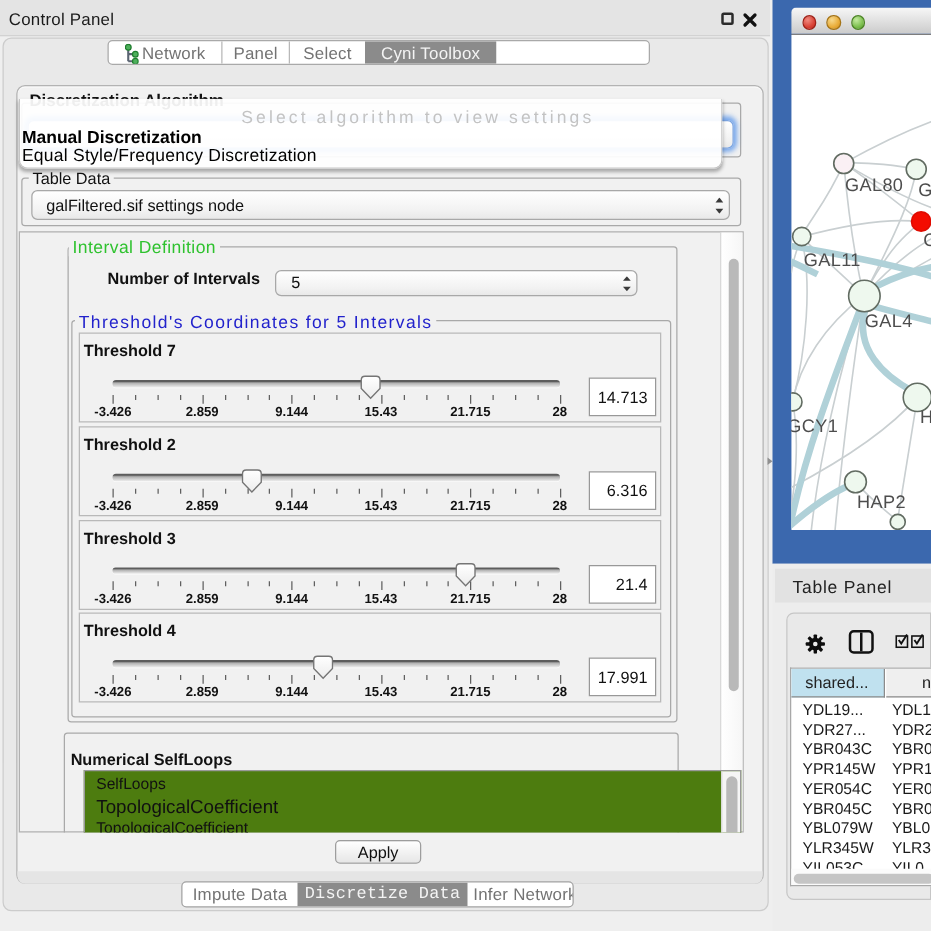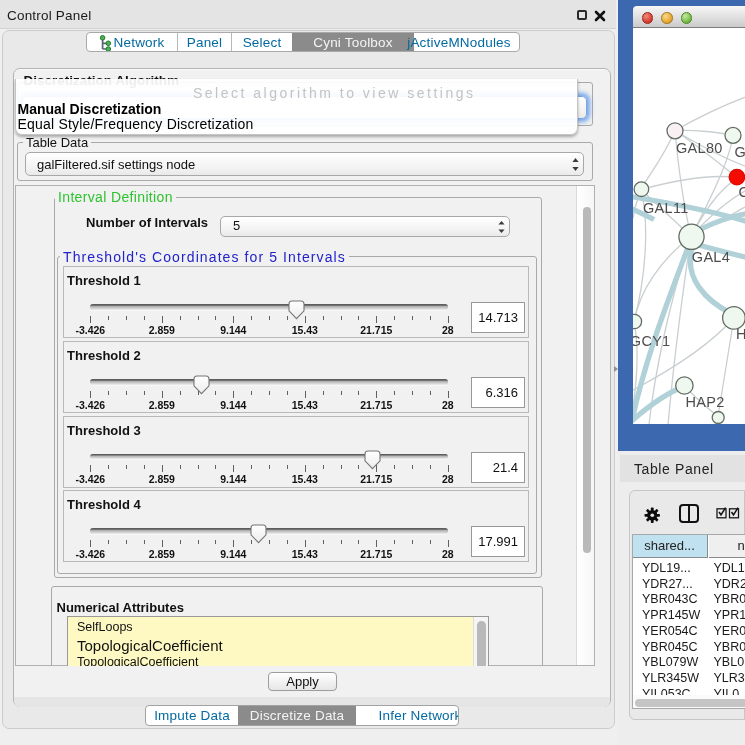--- a/index.html
+++ b/index.html
@@ -10,21 +10,21 @@
 .grp { position:absolute; border:1px solid #a9a9a9; border-radius:3px; }
 .gl  { position:absolute; background:#f1f1f1; padding:0 3px; white-space:nowrap; }
 .combo { position:absolute; background:linear-gradient(#ffffff,#f2f2f2 70%,#e9e9e9); border:1px solid #a8a8a8; border-radius:5px; }
 .tpanel { position:absolute; border:1px solid #b9b9b9; background:#f1f1f1; }
 .tlabel { position:absolute; font-weight:bold; font-size:13px; color:#111; }
 .track { position:absolute; height:5.5px; border-radius:2.8px; background:linear-gradient(#5d5d5d 0%,#5d5d5d 20%,#b0b0b0 40%,#efefef 100%); box-shadow:0 0.5px 0 #fdfdfd; }
 .vbox { position:absolute; width:54px; height:31px; background:#fff; border:1px solid #989898; font-size:13px; color:#111; text-align:right; padding-right:6px; line-height:29px; }
 .tick { position:absolute; width:1px; background:#606060; }
 .tlab { position:absolute; font-size:10.5px; font-weight:bold; color:#111; transform:translateX(-50%); }
 .thumb { position:absolute; width:17px; height:20px; }
-.seg { position:absolute; top:0; bottom:0; display:flex; align-items:center; justify-content:center; font-size:13.5px; letter-spacing:0.2px; color:#0369a1; }
+.seg { position:absolute; top:0; bottom:0; display:flex; align-items:center; justify-content:center; font-size:13.5px; letter-spacing:0.2px; color:#737373; }
 .segsel { background:#8b8b8b; color:#f4f4f4; }
 </style>
 </head>
 <body>
 
 <div class="abs" style="left:0;top:0;width:616px;height:28.5px;background:#e4e4e4;border-bottom:1px solid #d2d2d2;"></div>
 <div class="lbl" style="left:7px;top:8px;font-size:13.5px;letter-spacing:0.2px;color:#1a1a1a;">Control Panel</div>
 
 <div class="abs" style="left:577px;top:10px;width:10px;height:10px;border:2px solid #2b2b2b;border-radius:2px;"></div>
 
@@ -41,22 +41,21 @@
   <div class="seg" style="left:0;width:90px;">
     <svg width="11" height="17" viewBox="0 0 11 17" style="margin-right:3px;margin-top:2px;">
         <path d="M2.6 3 V14 M2.6 8.3 H7 M2.6 14 H7" fill="none" stroke="#5a6472" stroke-width="1.7"></path>
         <circle cx="2.6" cy="2.8" r="2.3" fill="#4db05b" stroke="#1f7d2e" stroke-width="1"></circle>
         <circle cx="8.3" cy="8.3" r="2.3" fill="#4db05b" stroke="#1f7d2e" stroke-width="1"></circle>
         <circle cx="8.3" cy="14" r="2.3" fill="#4db05b" stroke="#1f7d2e" stroke-width="1"></circle>
       </svg>
     Network</div>
   <div class="seg" style="left:90px;width:54px;border-left:1px solid #b8b8b8;">Panel</div>
   <div class="seg" style="left:144px;width:61px;border-left:1px solid #b8b8b8;">Select</div>
-  <div class="seg segsel" style="left:205px;width:122px;">Cyni Toolbox</div>
-  <div class="seg" style="left:310px;width:124px;">jActiveMNodules</div>
+  <div class="seg segsel" style="left:205px;width:105px;">Cyni Toolbox</div>
 </div>
 
 <div class="grp" style="left:16.5px;top:82px;width:576px;height:44px;"></div>
 <div class="gl lbl" style="left:20.5px;top:72.5px;font-size:13.5px;font-weight:bold;color:#111;background:transparent;">Discretization Algorithm</div>
 
 <div class="combo" style="left:22px;top:96px;width:565px;height:23px;box-shadow:0 0 4px 2.5px rgba(90,150,235,.8);border-color:#7aa4e2;"></div>
 
 <div class="grp" style="left:16.5px;top:142px;width:576px;height:39px;"></div>
 <div class="gl lbl" style="left:23px;top:135px;font-size:13px;color:#111;">Table Data</div>
 <div class="combo" style="left:25px;top:152px;width:559px;height:24px;"></div>
@@ -80,21 +79,21 @@
 <div class="lbl" style="left:233px;top:218px;font-size:13px;color:#111;">5</div>
 <svg class="abs" style="left:497.5px;top:220.5px;" width="7" height="12" viewBox="0 0 7 12">
     <path d="M3.5 0 L6.6 3.6 L0.4 3.6 Z" fill="#3a3a3a"></path>
     <path d="M3.5 12 L6.6 8.4 L0.4 8.4 Z" fill="#3a3a3a"></path>
   </svg>
 
 <div class="grp" style="left:57px;top:256px;width:480px;height:318px;"></div>
 <div class="gl lbl" style="left:60px;top:249px;font-size:14px;letter-spacing:1.1px;color:#2222cc;">Threshold's Coordinates for 5 Intervals</div>
 
 <div class="tpanel" style="left:62.5px;top:266px;width:466px;height:72px;"></div>
-<div class="tlabel" style="left:67px;top:273px;">Threshold 1</div>
+<div class="tlabel" style="left:67px;top:273px;">Threshold 7</div>
 <div class="track" style="left:90px;top:304.3px;width:358px;"></div>
 <div class="tick" style="left:90.3px;top:315.5px;height:7px;"></div>
 <div class="tick" style="left:108.2px;top:315.5px;height:4.2px;"></div>
 <div class="tick" style="left:126.0px;top:315.5px;height:4.2px;"></div>
 <div class="tick" style="left:143.9px;top:315.5px;height:4.2px;"></div>
 <div class="tick" style="left:161.8px;top:315.5px;height:7px;"></div>
 <div class="tick" style="left:179.7px;top:315.5px;height:4.2px;"></div>
 <div class="tick" style="left:197.6px;top:315.5px;height:4.2px;"></div>
 <div class="tick" style="left:215.4px;top:315.5px;height:4.2px;"></div>
 <div class="tick" style="left:233.3px;top:315.5px;height:7px;"></div>
@@ -245,35 +244,35 @@
       <linearGradient id="tg3" x1="0" y1="0" x2="0" y2="1">
         <stop offset="0" stop-color="#ffffff"></stop>
         <stop offset="1" stop-color="#ececec"></stop>
       </linearGradient>
     </defs>
   </svg>
 <div class="vbox" style="left:471px;top:526px;">17.991</div>
 
 <div class="abs" style="left:15.5px;top:580px;width:578px;height:86px;overflow:hidden;">
   <div class="abs" style="left:35px;top:6px;width:492px;height:100px;border:1px solid #a9a9a9;border-radius:3px;"></div>
-  <div class="lbl" style="left:41px;top:19.5px;font-size:13px;font-weight:bold;color:#111;">Numerical Attributes</div>
-  <div class="abs" style="left:51.5px;top:35.5px;width:422px;height:52px;background:#fef9c3;border:1px solid #999;">
+  <div class="lbl" style="left:41px;top:19.5px;font-size:13px;font-weight:bold;color:#111;">Numerical SelfLoops</div>
+  <div class="abs" style="left:51.5px;top:35.5px;width:526px;height:52px;background:#4d7c0f;border:1px solid #999;">
     <div class="lbl" style="left:9px;top:3px;font-size:12.5px;color:#111;">SelfLoops</div>
     <div class="lbl" style="left:9px;top:20.5px;font-size:15px;color:#111;">TopologicalCoefficient</div>
     <div class="lbl" style="left:9px;top:38px;font-size:12.5px;color:#111;">TopologicalCoefficient</div>
     <div class="abs" style="right:0;top:0;width:15px;height:52px;background:#f5f5f5;border-left:1px solid #ddd;"></div>
     <div class="abs" style="right:2.5px;top:4px;width:9px;height:60px;background:#b9b9b9;border-radius:4.5px;"></div>
   </div>
 </div>
 
 <div class="abs" style="left:268px;top:671.5px;width:69px;height:19.5px;background:linear-gradient(#ffffff,#f0f0f0 60%,#e6e6e6);border:1px solid #9d9d9d;border-radius:4px;text-align:center;font-size:13px;line-height:18px;color:#111;">Apply</div>
 
 <div class="abs" style="left:145px;top:704.5px;width:314px;height:21px;background:#fff;border:1px solid #a2a2a2;border-radius:4px;overflow:hidden;">
   <div class="seg" style="left:0;width:92px;">Impute Data</div>
-  <div class="seg segsel" style="left:92px;width:118px;">Discretize Data</div>
+  <div class="seg segsel" style="left:92px;width:136px;font-family:Liberation Mono, monospace;">Discretize Data</div>
   <div class="seg" style="left:210px;width:104px;margin-left:12px;">Infer Network</div>
 </div>
 
 <div class="abs" style="left:15px;top:79px;width:563px;height:56px;background:rgba(255,255,255,0.93);border-radius:0 0 7px 7px;border:1px solid rgba(150,150,150,0.55);border-top:none;box-shadow:0 2px 3px rgba(0,0,0,0.3);"></div>
 <div class="lbl" style="left:193px;top:85px;font-size:14px;letter-spacing:2.5px;color:#c3c3c3;">Select algorithm to view settings</div>
 <div class="lbl" style="left:17.5px;top:101px;font-size:14px;font-weight:bold;color:#000;">Manual Discretization</div>
 <div class="lbl" style="left:17.5px;top:116px;font-size:14px;letter-spacing:0.2px;color:#000;">Equal Style/Frequency Discretization</div>
 
 <svg class="abs" style="left:613px;top:365px;" width="6" height="8" viewBox="0 0 6 8">
     <path d="M1 1 L5 4 L1 7 Z" fill="#909090"></path>

